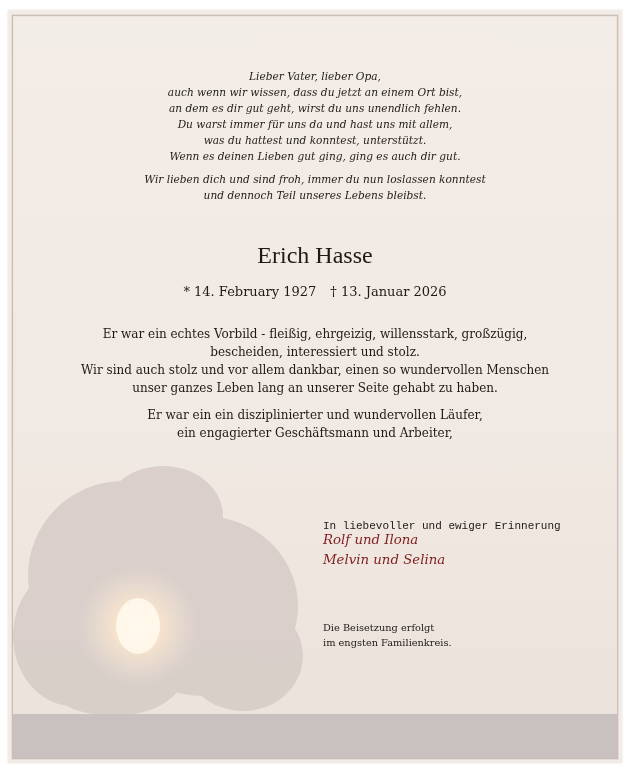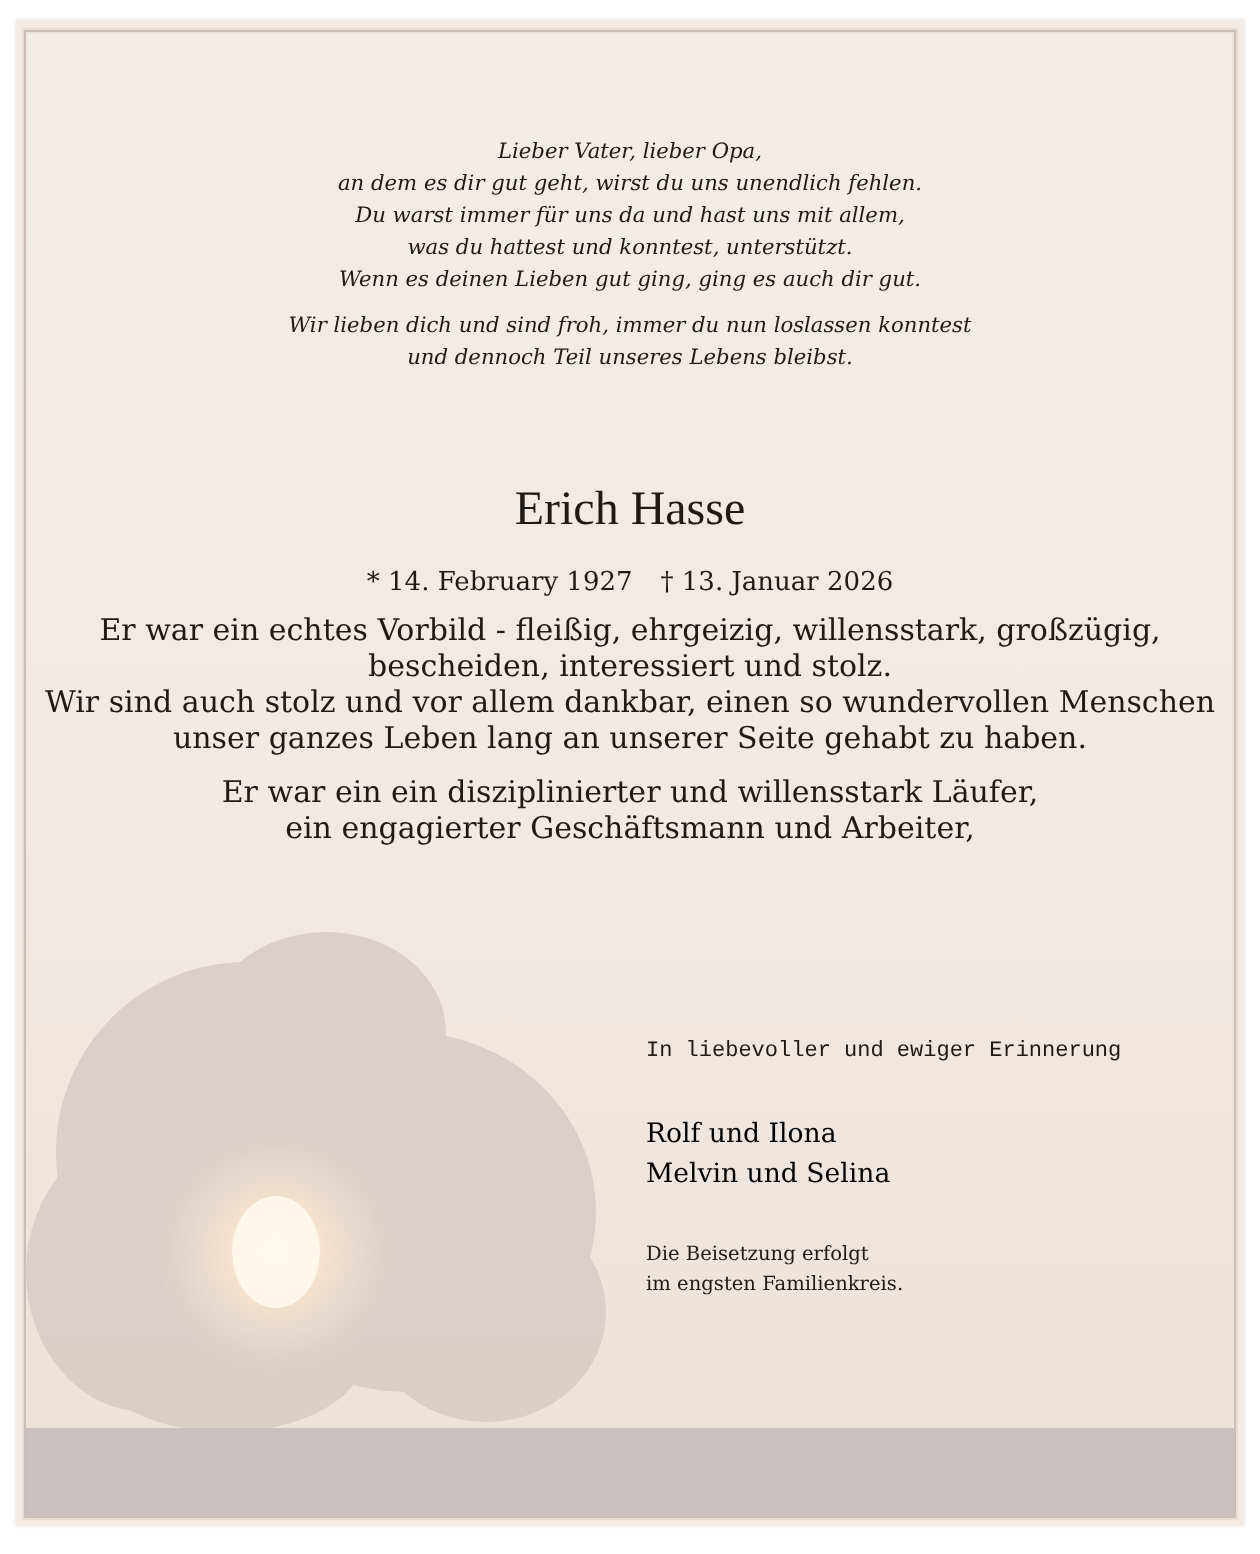--- a/index.html
+++ b/index.html
@@ -29,30 +29,30 @@
     .poem p { margin:0 0 7px 0; }
     .name {
       top:229px; font-family:Liberation Serif, serif; font-size:24px; line-height:32px;
     }
     .dates {
       top:273px; font-family:"DejaVu Serif", serif; font-size:13px; line-height:18px;
     }
     .dates span { display:inline-block; }
     .dates .gap { width:14px; }
     .bio {
-      top:296px; font-family:"DejaVu Serif", serif; font-size:15px; line-height:18px;
+      top:315px; font-family:"DejaVu Serif", serif; font-size:12px; line-height:18px;
     }
     .bio p { margin:0 0 9px 0; }
     .signoff {
       position:absolute; left:315px; top:510px; font-family:Liberation Mono, monospace;
       font-size:11px; color:#1e1a18;
     }
     .names {
-      position:absolute; left:315px; top:548px; font-family:"DejaVu Serif", serif;
-      font-size:13.3px; line-height:20px; color:#000000;
+      position:absolute; left:315px; top:520px; font-family:"DejaVu Serif", serif;
+      font-size:13.3px; line-height:20px; color:#7f1d1d;font-style:italic;
     }
     .burial {
       position:absolute; left:315px; top:610px; font-family:"DejaVu Serif", serif;
       font-size:9.8px; line-height:15px; color:#1e1a18;
     }
     .line { display:block; white-space:nowrap; }
   </style>
 </head>
 <body>
 
@@ -78,20 +78,21 @@
       <ellipse cx="125" cy="170" rx="60" ry="60" fill="url(#sun)"></ellipse>
       <ellipse cx="125" cy="170" rx="22" ry="28" fill="#fff8ec" opacity="0.9"></ellipse>
     </svg>
     <div class="ground"></div>
   </div>
 
   <div class="content">
     <div class="txt poem">
       <p>
         <span class="line">Lieber Vater, lieber Opa,</span>
+        <span class="line">auch wenn wir wissen, dass du jetzt an einem Ort bist,</span>
         <span class="line">an dem es dir gut geht, wirst du uns unendlich fehlen.</span>
         <span class="line">Du warst immer für uns da und hast uns mit allem,</span>
         <span class="line">was du hattest und konntest, unterstützt.</span>
         <span class="line">Wenn es deinen Lieben gut ging, ging es auch dir gut.</span>
       </p>
       <p>
         <span class="line">Wir lieben dich und sind froh, immer du nun loslassen konntest</span>
         <span class="line">und dennoch Teil unseres Lebens  bleibst.</span>
       </p>
     </div>
@@ -103,21 +104,21 @@
     </div>
 
     <div class="txt bio">
       <p>
         <span class="line">Er war ein echtes Vorbild - fleißig, ehrgeizig, willensstark, großzügig,</span>
         <span class="line">bescheiden, interessiert und stolz.</span>
         <span class="line">Wir sind auch stolz und vor allem dankbar, einen so wundervollen Menschen</span>
         <span class="line">unser ganzes Leben lang an unserer Seite gehabt zu haben.</span>
       </p>
       <p>
-        <span class="line">Er war ein ein disziplinierter und willensstark Läufer,</span>
+        <span class="line">Er war ein ein disziplinierter und wundervollen Läufer,</span>
         <span class="line">ein engagierter Geschäftsmann und Arbeiter,</span>
       </p>
     </div>
 
     <div class="signoff">In liebevoller und ewiger Erinnerung</div>
 
     <div class="names">
       <span class="line">Rolf und Ilona</span>
       <span class="line">Melvin und Selina</span>
     </div>

